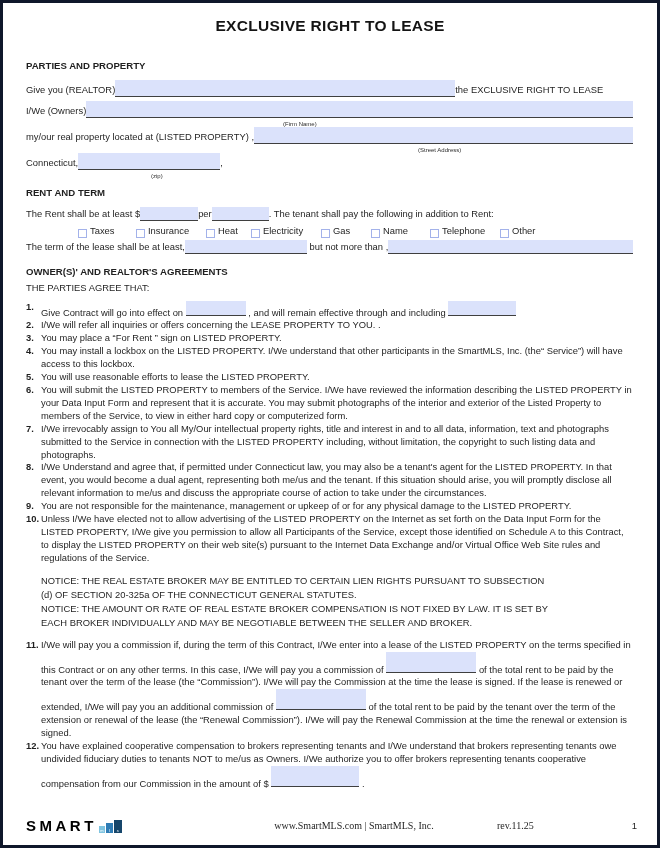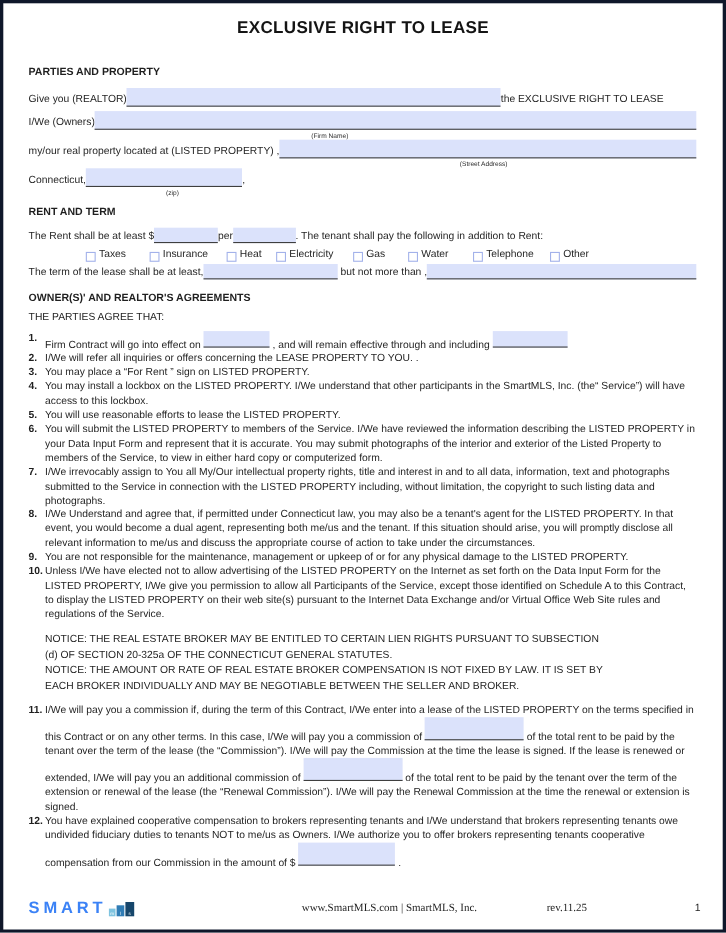--- a/index.html
+++ b/index.html
@@ -44,21 +44,21 @@
   .ibody{flex:1;}
   .notice{
     width:514px;margin:9px 0 9px 15px;line-height:14px;
   }
   .footer{
     position:absolute;left:23px;right:20px;bottom:12px;
     display:flex;align-items:flex-end;
   }
   .logo{width:185px;display:flex;align-items:flex-end;}
   .logo-word{
-    font-size:15px;letter-spacing:3.5px;color:#3b82f6;font-weight:bold;
+    font-size:15px;letter-spacing:3.5px;color:#000000;font-weight:bold;
     line-height:14px;
   }
   .logo-blocks{display:flex;align-items:flex-end;margin-left:1px;}
   .blk{
     display:flex;align-items:flex-end;justify-content:center;
     color:#fff;font-size:4px;line-height:5px;margin-left:1px;
   }
   .blk1{width:6px;height:7px;background:#7fc4e0;}
   .blk2{width:7px;height:10px;background:#2f7cb5;}
   .blk3{width:8px;height:13px;background:#16466b;}
@@ -138,21 +138,21 @@
       <span class="util" style="left:225px">
           <span class="cb"></span>
           <span>Electricity</span>
         </span>
       <span class="util" style="left:295px">
           <span class="cb"></span>
           <span>Gas</span>
         </span>
       <span class="util" style="left:345px">
           <span class="cb"></span>
-          <span>Water</span>
+          <span>Name</span>
         </span>
       <span class="util" style="left:404px">
           <span class="cb"></span>
           <span>Telephone</span>
         </span>
       <span class="util" style="left:474px">
           <span class="cb"></span>
           <span>Other</span>
         </span>
     </div>
@@ -165,21 +165,21 @@
     </div>
 
     <div class="sec-heading h-agree">OWNER(S)' AND REALTOR'S AGREEMENTS</div>
     <div class="intro">THE PARTIES AGREE THAT:</div>
 
     <div class="list">
 
       <div class="item">
         <span class="num">1.</span>
         <div class="ibody">
-          <span>Firm Contract will go into effect on </span><span class="fld h15" style="width:60px"></span><span> , and will remain effective through and including </span><span class="fld h15" style="width:68px"></span>
+          <span>Give Contract will go into effect on </span><span class="fld h15" style="width:60px"></span><span> , and will remain effective through and including </span><span class="fld h15" style="width:68px"></span>
         </div>
       </div>
 
       <div class="item">
         <span class="num">2.</span>
         <div class="ibody">I/We will refer all inquiries or offers concerning the LEASE PROPERTY TO YOU. .</div>
       </div>
 
       <div class="item">
         <span class="num">3.</span>

